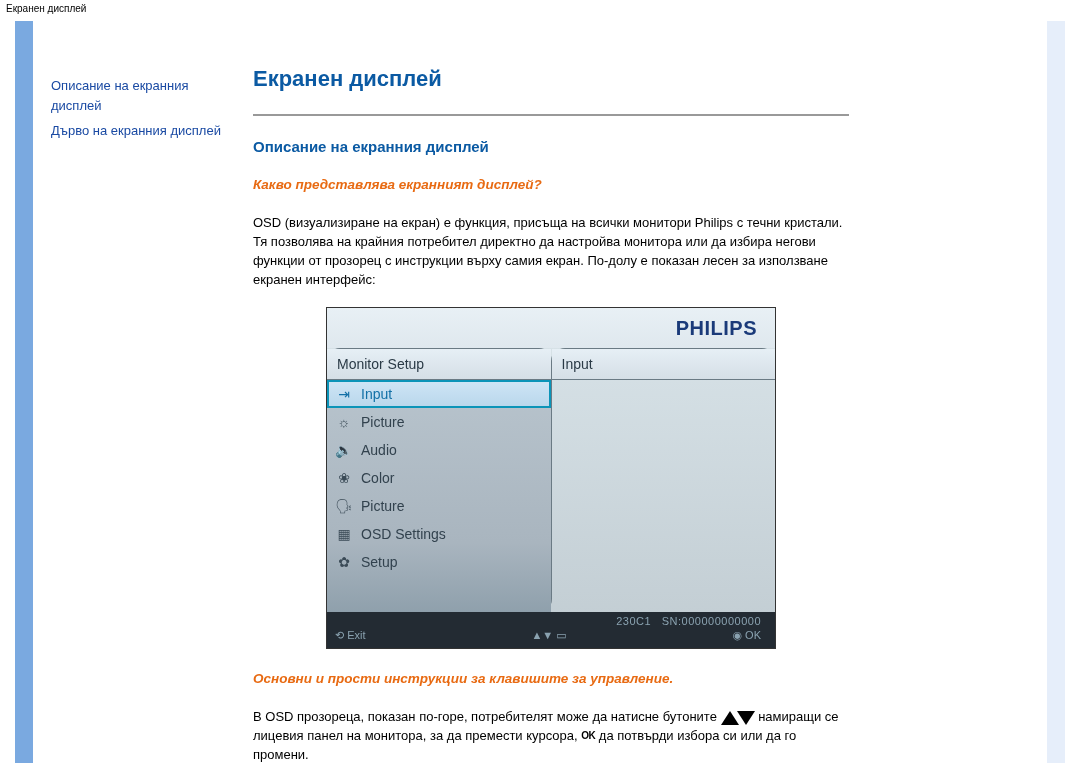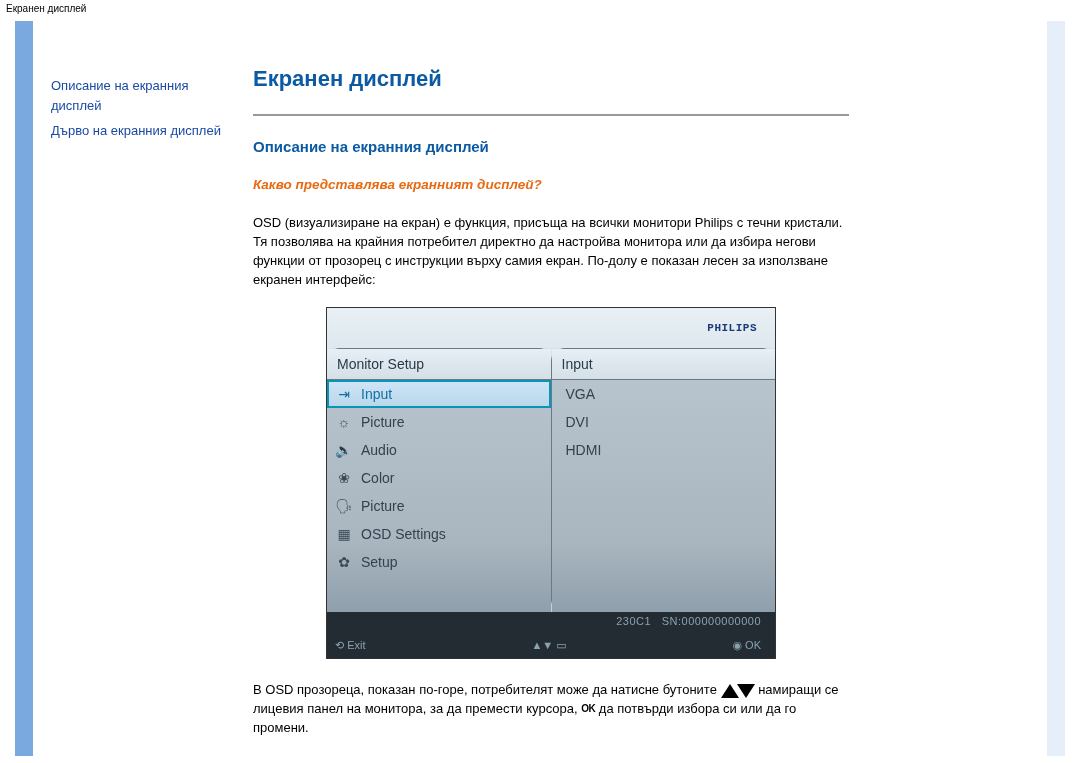--- a/index.html
+++ b/index.html
@@ -83,23 +83,22 @@
     height: 40px;
     display:flex;
     align-items:center;
     justify-content:flex-end;
     padding: 0 18px;
     background: linear-gradient(#e8f0f5,#dfe8ee);
   }
   .osd-brand {
     font-weight: bold;
     color: #1a3a79;
-    font-size: 11px;
+    font-size: 20px;
     letter-spacing: 0.5px;
-    font-family: Liberation Mono, monospace;
   }
   .osd-grid {
     display:flex;
     width:100%;
   }
   .osd-col {
     flex:1;
     border-top:1px solid #6a7a84;
     border-right:1px solid #6a7a84;
     border-radius:13px;
@@ -149,21 +148,21 @@
     font-size:11px;
     padding:3px 14px 6px 8px;
   }
   .osd-footer .serial {
     text-align:right;
     letter-spacing:0.5px;
   }
   .osd-footer .controls {
     display:flex;
     justify-content:space-between;
-    margin-top:12px;
+    margin-top:2px;
   }
   .osd-right-body { min-height:232px; }
   .para2 {
     font-size:13px;
     line-height:1.9;
   }
   .tri {
     display:inline-block;
     vertical-align:middle;
   }
@@ -238,40 +237,36 @@
                 <span>OSD Settings</span>
               </div>
               <div class="osd-row">
                 <span class="glyph">✿</span>
                 <span>Setup</span>
               </div>
             </div>
         </div>
         <div class="osd-col">
           <div class="osd-col-header">Input</div>
-          <div class="osd-body osd-right-body" id="osd-right-body">
-              <div class="osd-right-row">VGA</div>
-              <div class="osd-right-row">DVI</div>
-              <div class="osd-right-row">HDMI</div>
-            </div>
         </div>
       </div>
       <div class="osd-footer">
         <div class="serial">
           <span>230C1</span>&nbsp;&nbsp;
           <span>SN:000000000000</span>
         </div>
         <div class="controls">
           <span>⟲   Exit</span>
           <span>▲▼    ▭</span>
           <span>◉   OK</span>
         </div>
       </div>
     </div>
 
+    <h3 class="q">Основни и прости инструкции за клавишите за управление.</h3>
 
     <p class="body para2">
       <span>В OSD прозореца, показан по-горе, потребителят може да натисне бутоните </span>
       <span class="tri">
         <span class="tri-up"></span><span class="tri-down"></span>
       </span>
       <span> намиращи се лицевия панел на монитора, за да премести курсора, </span>
       <span class="ok-sym">OK</span>
       <span> да потвърди избора си или да го промени.</span>
     </p>

